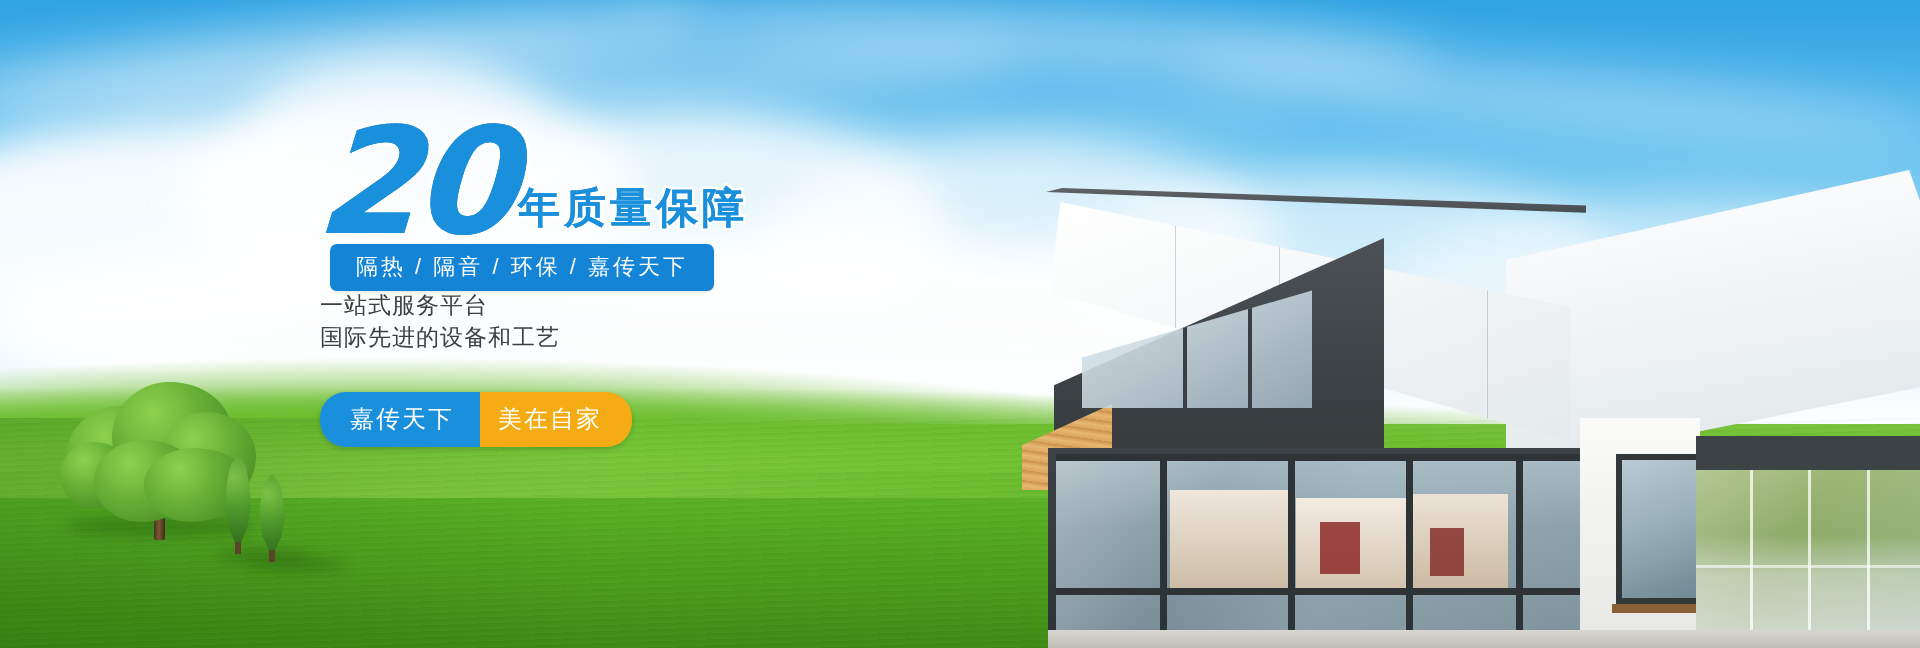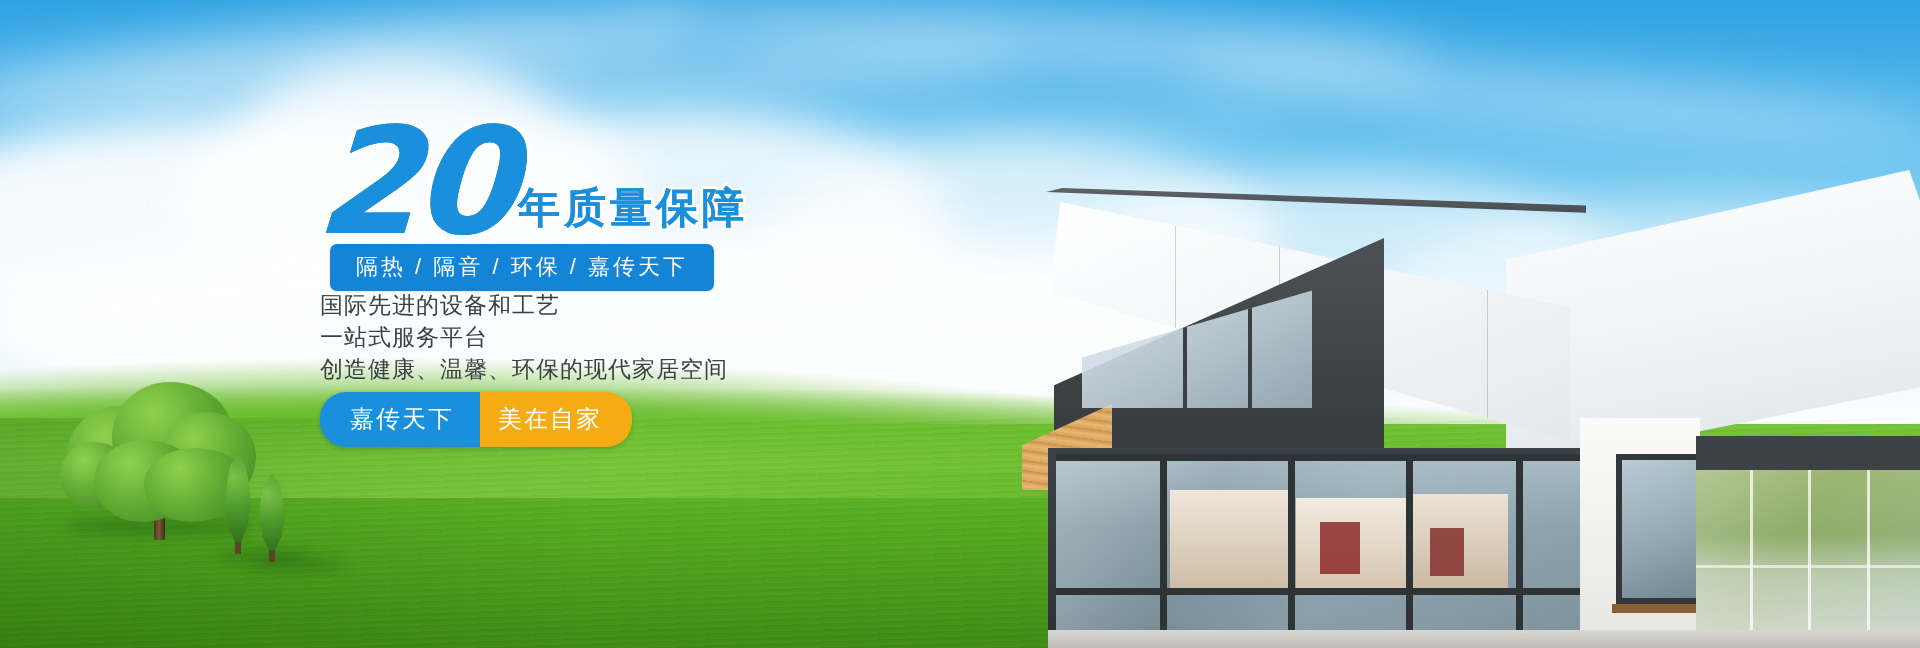--- a/index.html
+++ b/index.html
@@ -341,23 +341,22 @@
 
     <div class="twenty">20</div>
     <div class="twenty-fill">20</div>
 
     <div class="guarantee">年质量保障</div>
     <div class="guarantee-fill">年质量保障</div>
 
     <div class="pill-features">隔热 / 隔音 / 环保 / 嘉传天下</div>
 
     <div class="desc">
+      <p class="desc-line">一站式服务平台</p>
       <p class="desc-line">国际先进的设备和工艺</p>
-      <p class="desc-line">一站式服务平台</p>
-      <p class="desc-line">创造健康、温馨、环保的现代家居空间</p>
     </div>
 
     <div class="cta">
       <div class="cta-left">嘉传天下</div>
       <div class="cta-right">美在自家</div>
     </div>
 
   </div>
 </div>
 

